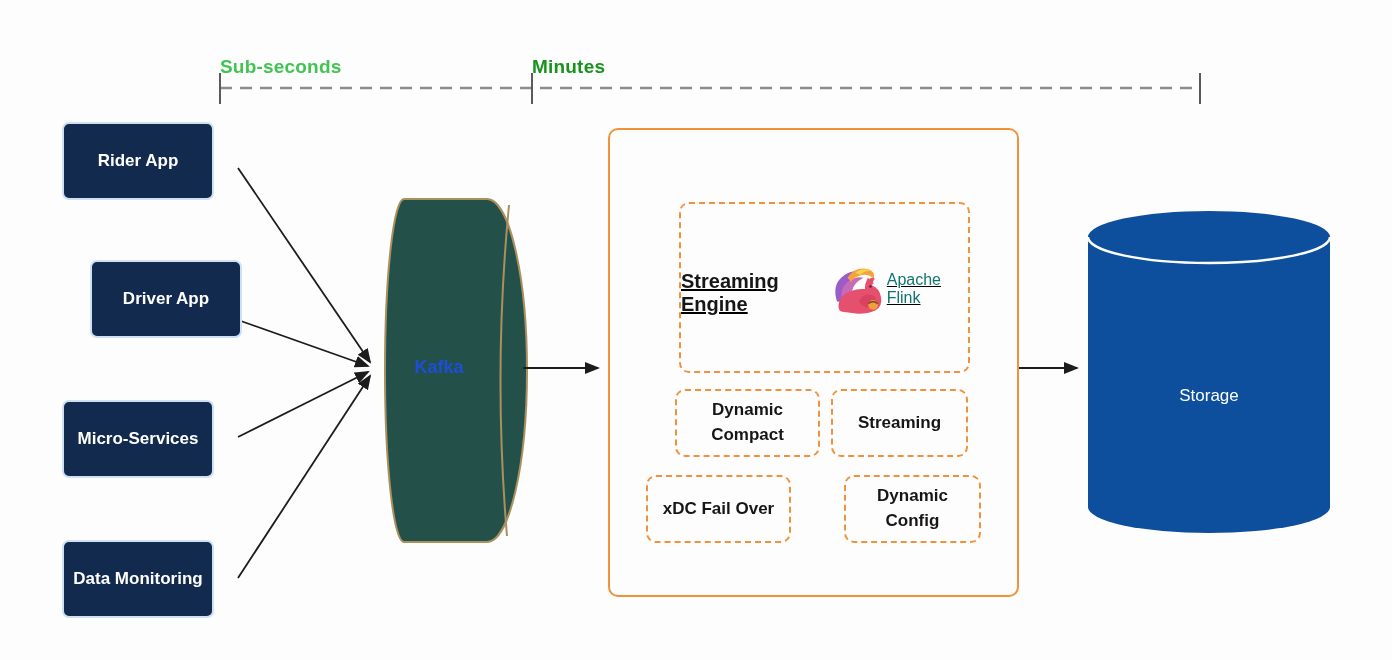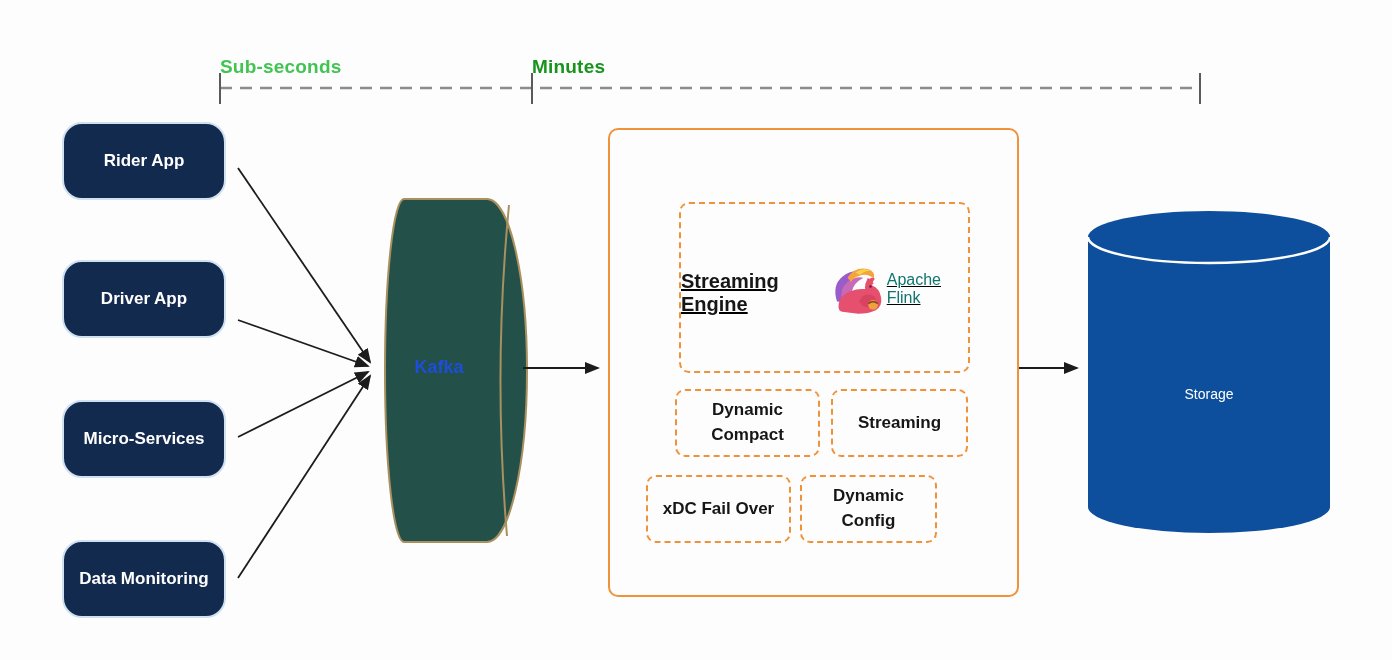--- a/index.html
+++ b/index.html
@@ -16,40 +16,40 @@
   
   .timeline-label{
     position:absolute;top:56px;z-index:3;
     font-size:19px;font-weight:bold;text-align:left;letter-spacing:.2px;
   }
   .timeline-label.sub{left:220px;width:312px;color:var(--sub-seconds-green,#41c452);}
   .timeline-label.min{left:532px;width:668px;color:var(--minutes-green,#16941c);}
 
   
   .source-box{
-    position:absolute;left:62px;width:164px;height:78px;z-index:2;
+    position:absolute;left:62px;width:152px;height:78px;z-index:2;
     background:var(--source-box,#132a4f);
-    border:2px solid #cfe0f2;border-radius:20px;
+    border:2px solid #cfe0f2;border-radius:7px;
     display:flex;align-items:center;justify-content:center;
     color:#ffffff;font-weight:bold;font-size:17px;text-align:center;
     box-sizing:border-box;
   }
   .source-box.b0{top:122px;}
-  .source-box.b1{top:260px;}
+  .source-box.b1{top:260px;margin-left:28px;}
   .source-box.b2{top:400px;}
   .source-box.b3{top:540px;}
 
   
   .kafka-label{
     left:387px;top:357px;width:104px;text-align:center;
     color:#1d4ed8;font-weight:bold;font-size:18px;
   }
   .storage-label{
     left:1088px;top:386px;width:242px;text-align:center;
-    color:#fff;font-size:14px;font-weight:normal;
+    color:#fff;font-size:17px;font-weight:normal;
   }
 
   
   .engine-container{
     position:absolute;left:608px;top:128px;width:411px;height:469px;z-index:2;
     border:2px solid var(--orange,#f0923a);border-radius:10px;box-sizing:border-box;
   }
   .streaming-box{
     position:absolute;left:69px;top:72px;width:291px;height:171px;
     border:2.5px dashed var(--orange,#f0923a);border-radius:10px;box-sizing:border-box;
@@ -64,21 +64,21 @@
   .module-box{
     position:absolute;z-index:2;box-sizing:border-box;
     border:2.5px dashed var(--orange,#f0923a);border-radius:10px;
     display:flex;align-items:center;justify-content:center;
     font-size:17px;font-weight:bold;color:#161616;text-align:center;
     line-height:1.45;padding:4px 10px;
   }
   .module-box.m0{left:675px;top:389px;width:145px;height:68px;}
   .module-box.m1{left:831px;top:389px;width:137px;height:68px;}
   .module-box.m2{left:646px;top:475px;width:145px;height:68px;}
-  .module-box.m3{left:800px;top:475px;width:137px;height:68px;}
+  .module-box.m3{left:844px;top:475px;width:137px;height:68px;}
 </style>
 </head>
 <body>
 
 <div class="canvas">
 
   <svg class="layer-svg" width="1392" height="660" viewBox="0 0 1392 660">
     <defs>
       <marker id="arrowhead" markerUnits="userSpaceOnUse" markerWidth="16" markerHeight="14" refX="13" refY="6" orient="auto">
         <path d="M0,0 L15,6 L0,12 Z" fill="#1c1c1c"></path>

